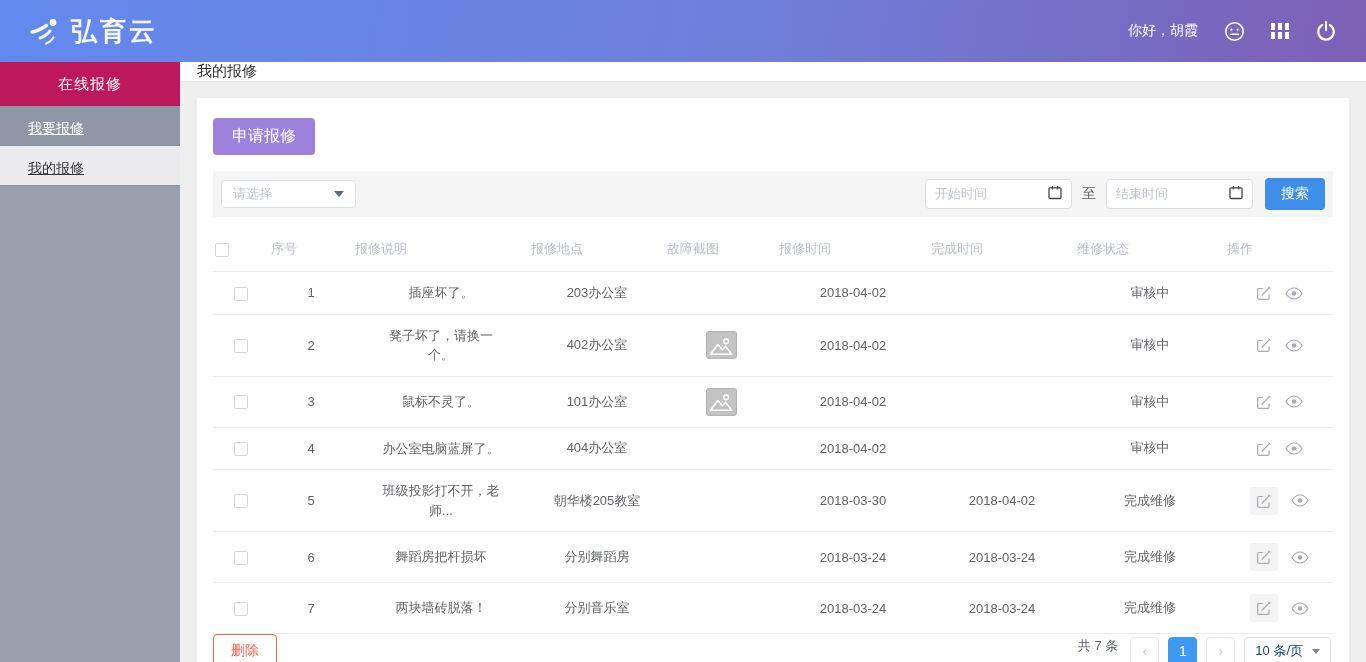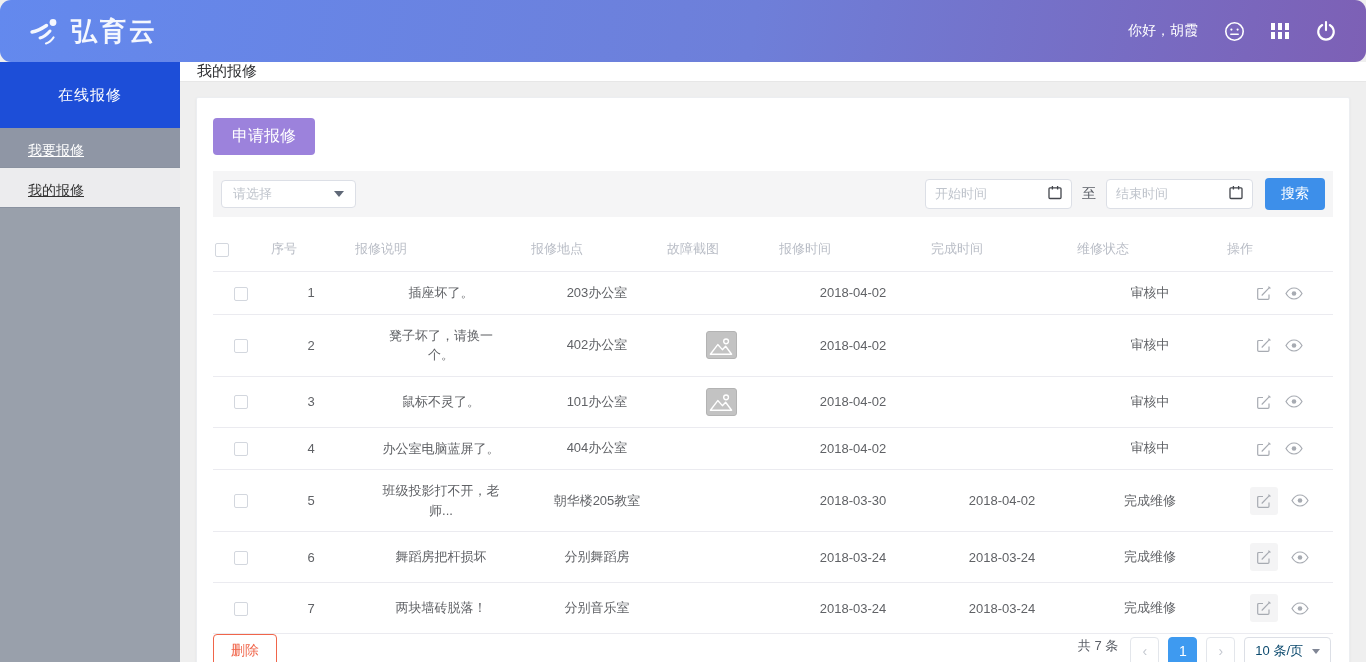--- a/index.html
+++ b/index.html
@@ -2,30 +2,30 @@
 <html><head>
 <meta charset="utf-8">
 <style>
   * { margin:0; padding:0; box-sizing:border-box; }
   html,body { width:1366px; height:662px; overflow:hidden; }
   body { font-family:"Liberation Sans","DejaVu Sans",sans-serif; background:#efefef; }
 
   
   .topbar { height:62px; display:flex; align-items:center; justify-content:space-between;
     padding:0 30px 0 28px;
-    background:linear-gradient(100deg,#6389ee 0%,#6e7fd9 55%,#7d60b5 100%);border-radius:11px; }
+    background:linear-gradient(100deg,#6389ee 0%,#6e7fd9 55%,#7d60b5 100%); }
   .logo { display:flex; align-items:center; gap:9px; color:rgba(255,255,255,.93);
     font-size:26px; letter-spacing:3px; font-weight:600; cursor:pointer; }
   .topbar-right { display:flex; align-items:center; gap:26px; color:#fff; font-size:14px; }
   .top-icon { display:inline-flex; cursor:pointer; }
 
   
   .body-row { display:flex; height:600px; }
   .sidebar { width:180px; background:#99a0ab; display:flex; flex-direction:column; flex-shrink:0; }
-  .sidebar-title { height:66px; background:#1d4ed8; color:#fff; font-size:15px;
+  .sidebar-title { height:44px; background:#be185d; color:#fff; font-size:15px;
     display:flex; align-items:center; justify-content:center; letter-spacing:1px; }
   .side-item { height:40px; line-height:45px; padding-left:28px; font-size:14px;
     color:#fff; background:#8f96a5; border-bottom:1px solid #8a92a0; cursor:pointer;text-decoration:underline; }
   .side-item.active { background:#ececee; color:#333; }
 
   .main { flex:1; display:flex; flex-direction:column; min-width:0; }
   .breadcrumb-bar { height:48px; background:#fff; border-bottom:1px solid #e7e7e7;
     display:flex; align-items:center; padding-left:17px; font-size:15px; color:#303133; }
   .content { flex:1; padding:15px 16px 14px 16px; }
   .card { background:#fff; height:100%; border-radius:2px; border:1px solid #eceef1;

